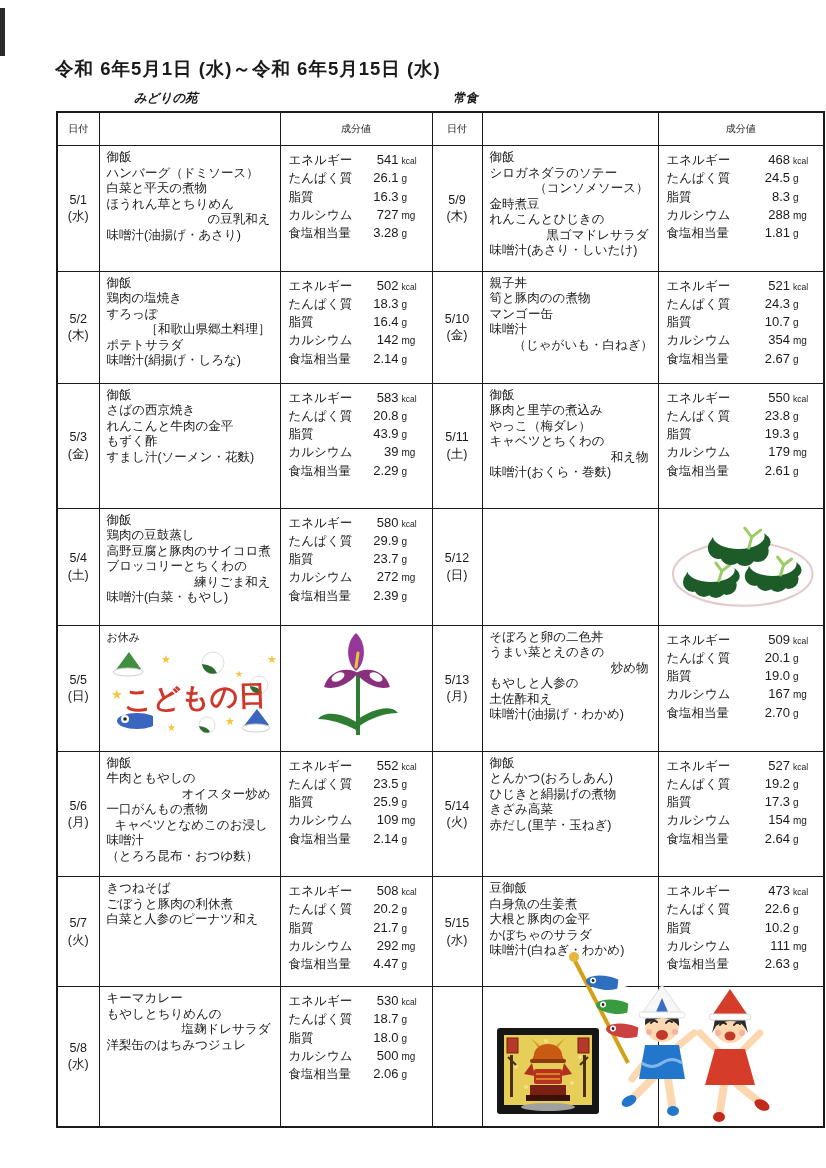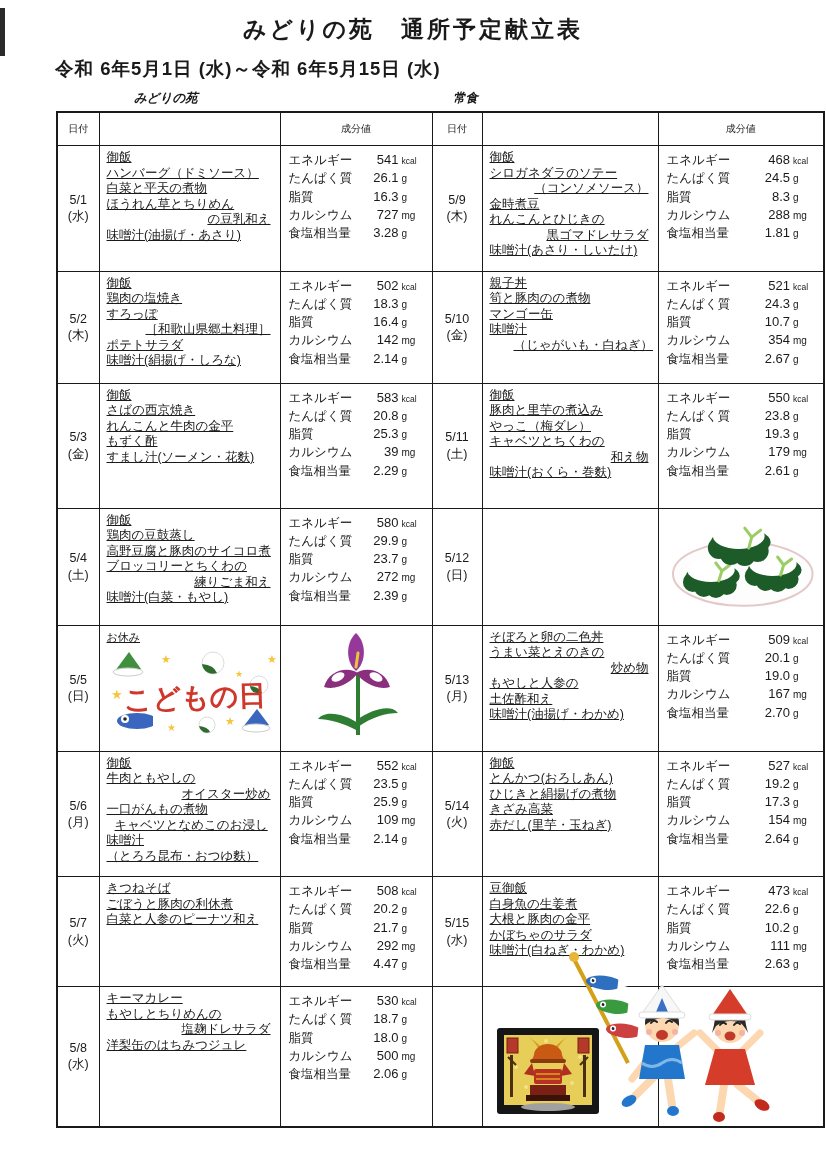--- a/index.html
+++ b/index.html
@@ -17,21 +17,21 @@
   .col-label{position:absolute;top:90px;font-size:12.5px;font-weight:bold;font-style:italic;}
   .col-label.l{left:134px;}
   .col-label.r{left:453px;}
 
   table.menu{position:absolute;top:111px;left:56px;width:767px;
     border-collapse:collapse;table-layout:fixed;border:2px solid #1a1a1a;}
   .menu th,.menu td{border:1.6px solid #1a1a1a;vertical-align:top;overflow:visible;}
   .menu th{font-weight:normal;font-size:10px;text-align:center;vertical-align:middle;
     height:28px;padding:2px;}
   td.date-cell{text-align:center;vertical-align:middle;font-size:12.5px;line-height:1.3;padding:0 1px;}
-  td.menu-cell{padding:4px 4px 12px 7px;text-decoration:underline;}
+  td.menu-cell{padding:4px 4px 12px 7px;}
   td.nutr-cell{padding:5px 5px 0 8px;}
   .menu-line{font-size:12.5px;line-height:1.24;white-space:nowrap;}
   .menu-line.r{text-align:right;padding-right:5px;}
   .menu-line.i{padding-left:24px;}
   .menu-line.s{padding-left:8px;}
   .holiday-text{font-size:11px;margin-bottom:2px;}
   .nutr-row{display:flex;align-items:baseline;font-size:12.5px;line-height:1.38;}
   .nutr-label{width:76px;}
   .nutr-val{flex:1;text-align:right;font-size:13px;}
   .nutr-unit{width:25px;padding-left:3px;font-size:10px;}
@@ -41,21 +41,20 @@
   .samurai-pos{position:absolute;left:6px;top:36px;}
   .kids-pos{position:absolute;left:50px;top:-44px;z-index:5;pointer-events:none;}
   .kodomo-pos{margin-top:2px;text-align:center;}
 </style>
 </head>
 <body>
 
 <div class="page">
   <div class="artifact"></div>
   <div class="speck"></div>
-  <div class="title">みどりの苑　通所予定献立表</div>
   <div class="date-range">令和 6年5月1日 (水)～令和 6年5月15日 (水)</div>
   <div class="col-label l">みどりの苑</div>
   <div class="col-label r">常食</div>
 
   <table class="menu">
     <colgroup>
       <col style="width:42px">
         <col style="width:181px">
         <col style="width:152px">
       <col style="width:50px">
@@ -261,21 +260,21 @@
               <span class="nutr-val">583</span>
               <span class="nutr-unit u-kcal">kcal</span>
             </div>
             <div class="nutr-row">
               <span class="nutr-label">たんぱく質</span>
               <span class="nutr-val">20.8</span>
               <span class="nutr-unit">g</span>
             </div>
             <div class="nutr-row">
               <span class="nutr-label">脂質</span>
-              <span class="nutr-val">25.3</span>
+              <span class="nutr-val">43.9</span>
               <span class="nutr-unit">g</span>
             </div>
             <div class="nutr-row">
               <span class="nutr-label">カルシウム</span>
               <span class="nutr-val">39</span>
               <span class="nutr-unit">mg</span>
             </div>
             <div class="nutr-row">
               <span class="nutr-label">食塩相当量</span>
               <span class="nutr-val">2.29</span>

